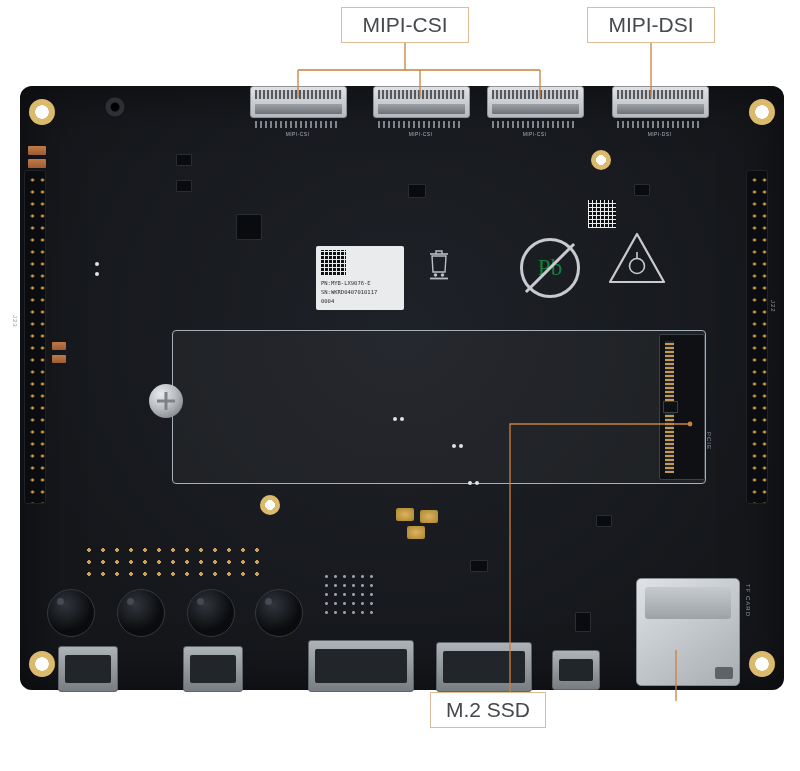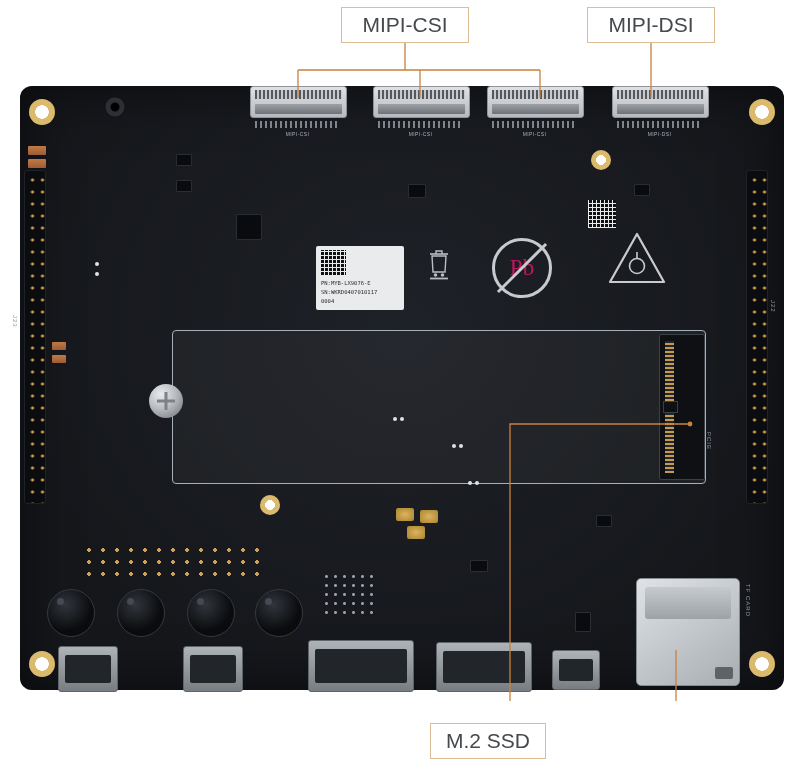--- a/index.html
+++ b/index.html
@@ -50,22 +50,22 @@
        background:repeating-linear-gradient(0deg,#c79b4f 0 2px,#23262b 2px 4px);}
   .m2conn::after{content:"";position:absolute;left:3px;top:46%;width:13px;height:10px;background:#0e1013;border:1px solid #394048;}
 
   .sticker{position:absolute;left:316px;top:246px;width:88px;height:64px;background:#e9ebed;border-radius:2px;z-index:5;}
   .qr{position:absolute;background-color:#101113;z-index:6;
       background-image:repeating-linear-gradient(0deg,#e9ebed 0 1.5px,transparent 1.5px 4px),
                        repeating-linear-gradient(90deg,#e9ebed 0 1.5px,transparent 1.5px 4px);}
   .stext{position:absolute;left:5px;top:33px;font-size:5.5px;line-height:1.6;color:#2b2d30;z-index:6;
       font-family:"DejaVu Sans Mono",monospace;}
 
-  .pb{position:absolute;left:492px;top:238px;width:54px;height:54px;border:3px solid #c7cbd0;border-radius:50%;
-      color:#be185d;display:flex;align-items:center;justify-content:center;z-index:5;
+  .pb{position:absolute;left:520px;top:238px;width:54px;height:54px;border:3px solid #c7cbd0;border-radius:50%;
+      color:#15803d;display:flex;align-items:center;justify-content:center;z-index:5;
       font-family:"Liberation Serif",serif;font-size:23px;}
   .pb::after{content:"";position:absolute;left:50%;top:50%;width:68px;height:3px;background:#c7cbd0;
       transform:translate(-50%,-50%) rotate(-45deg);}
 
   .symsvg{position:absolute;z-index:5;}
 
   .smallchip{position:absolute;background:#0a0b0e;border:1px solid #2a2e34;border-radius:1px;z-index:5;}
   .rescomp{position:absolute;background:linear-gradient(#c07a46,#9c5c33);border-radius:1px;z-index:5;}
   .capy{position:absolute;background:radial-gradient(#ddb25e,#a9852f);border-radius:2px;z-index:5;}
   .dotsgold{position:absolute;z-index:5;background-image:radial-gradient(circle,#cfa255 0 1.6px,transparent 2.1px);background-size:14px 12px;}
@@ -188,15 +188,15 @@
   <svg class="leaders" width="800" height="771" viewBox="0 0 800 771">
     <path d="M405 43 V70 M298 70 H540 M298 70 V98 M420 70 V98 M540 70 V98" fill="none" stroke="#c9813e" stroke-width="1.3"></path>
     <path d="M651 43 V98" fill="none" stroke="#c9813e" stroke-width="1.3"></path>
     <path d="M510 701 V424 H688" fill="none" stroke="#c9813e" stroke-width="1.3"></path>
     <circle cx="690" cy="424" r="2.4" fill="#c9813e"></circle>
     <path d="M676 701 V650" fill="none" stroke="#c9813e" stroke-width="1.3"></path>
   </svg>
 
   <div class="callout" style="left:341px;top:7px;width:128px">MIPI-CSI</div>
   <div class="callout" style="left:587px;top:7px;width:128px">MIPI-DSI</div>
-  <div class="callout" style="left:430px;top:723px;width:116px">M.2 SSD</div>
+  <div class="callout" style="left:430px;top:692px;width:116px">M.2 SSD</div>
 
 </div>
 
 </body></html>

